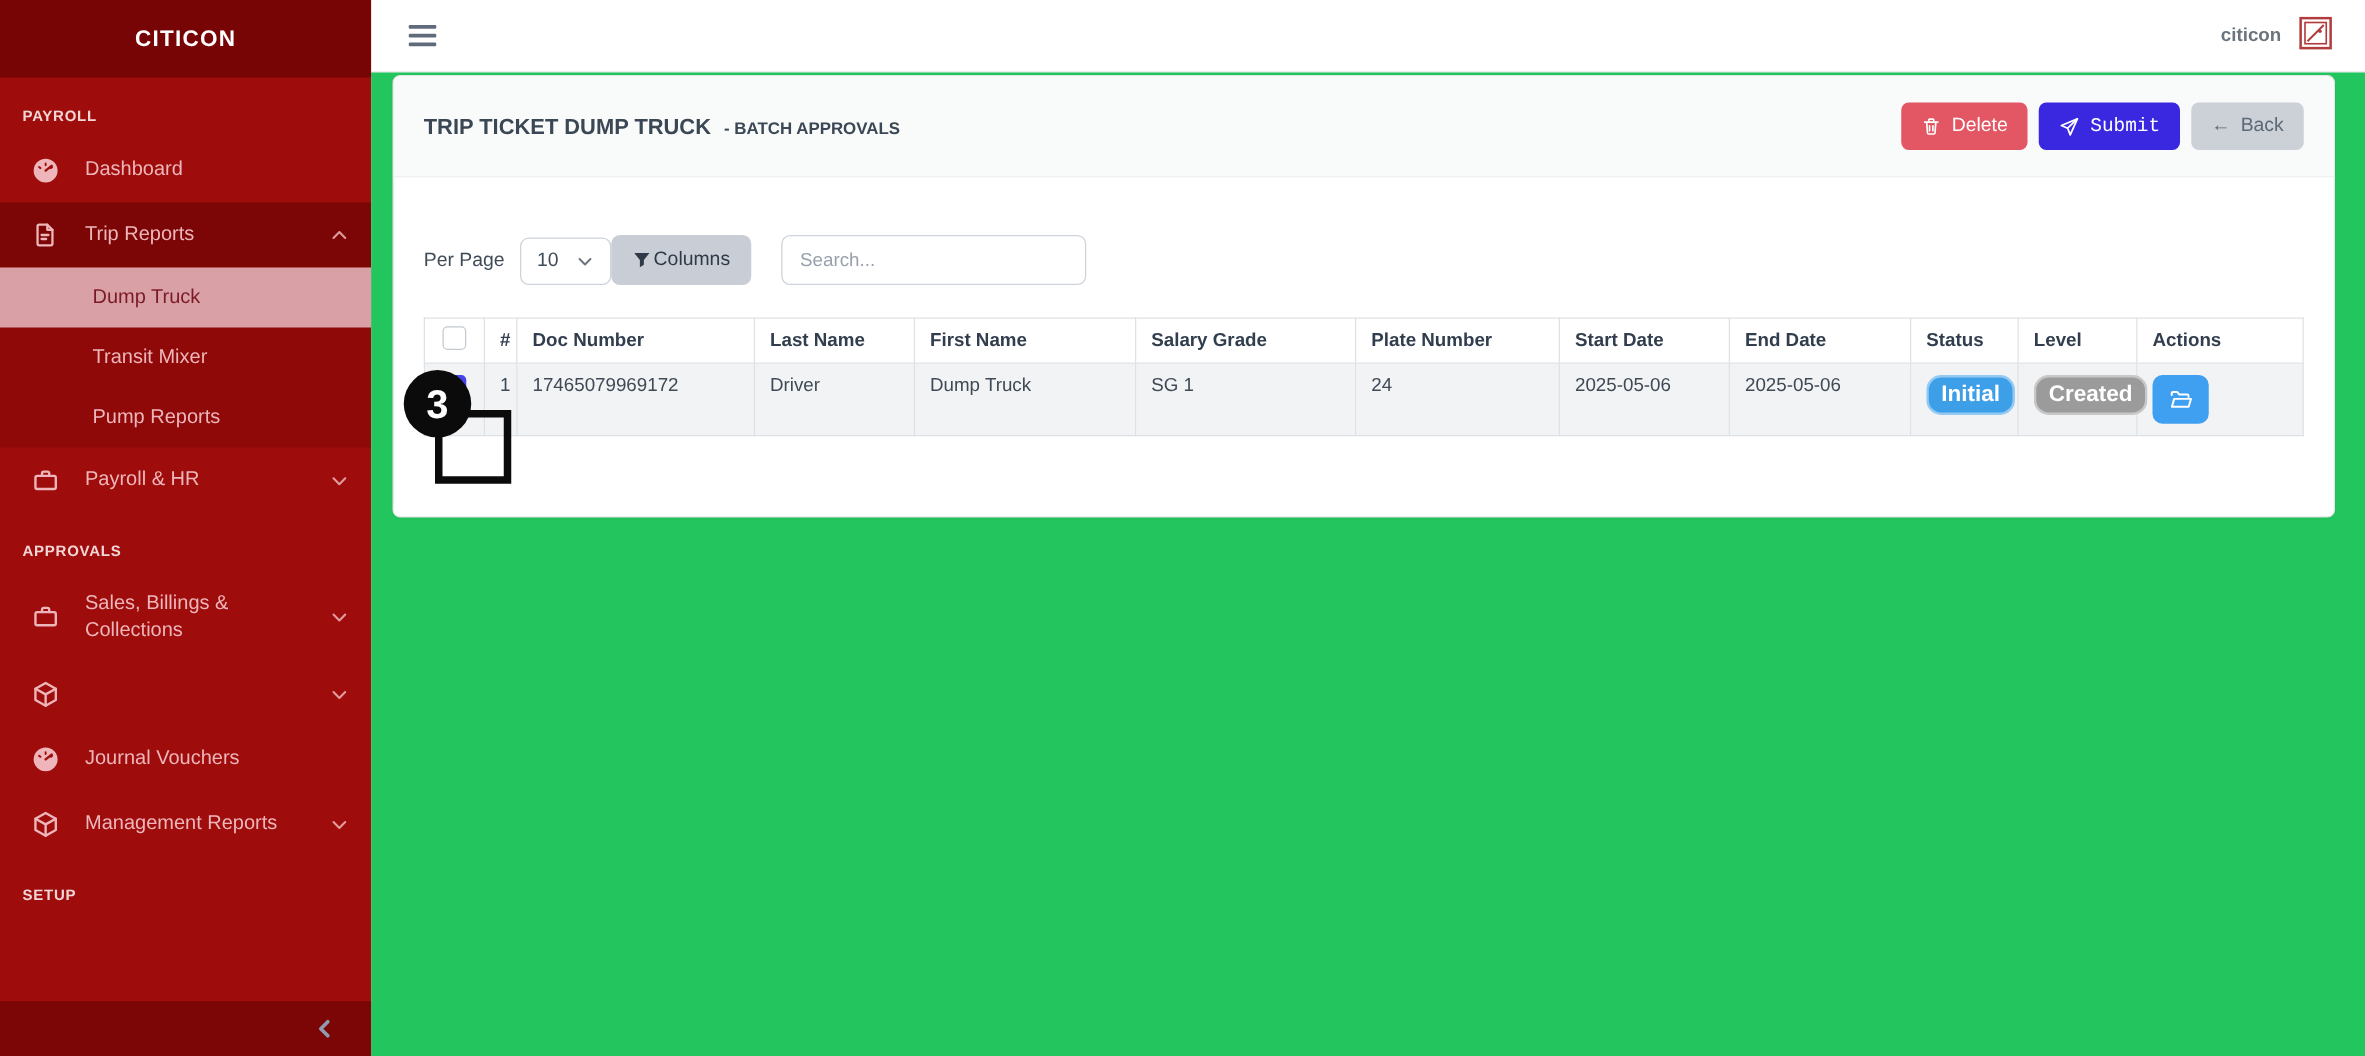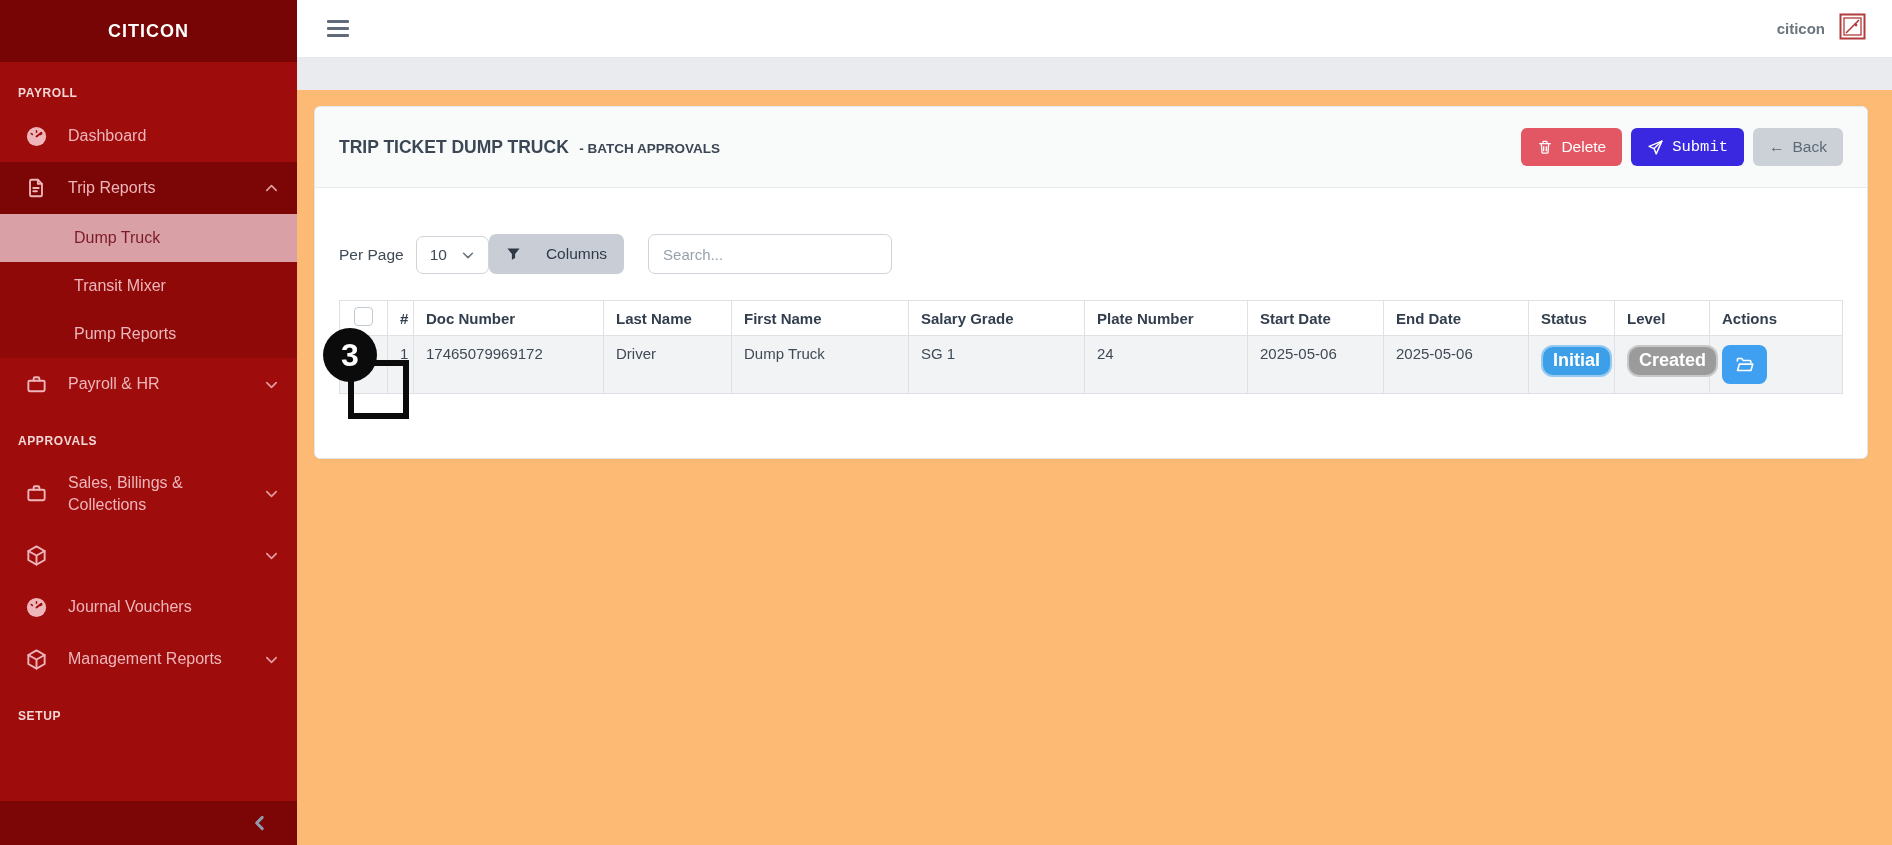--- a/index.html
+++ b/index.html
@@ -25,21 +25,21 @@
   .sidebar-footer { height:44px; background:#7c0505; display:flex; align-items:center; justify-content:flex-end; padding-right:28px; }
 
   
   .main { flex:1; display:flex; flex-direction:column; position:relative; }
   .topbar { height:58px; background:#ffffff; border-bottom:1px solid #e6e8ea; display:flex; align-items:center; padding:0 26px 0 30px; }
   .hamburger { width:22px; cursor:pointer; display:flex; flex-direction:column; gap:4px; }
   .hamburger span { display:block; height:3px; background:#5f6b7a; border-radius:1px; }
   .topbar-right { margin-left:auto; display:flex; align-items:center; gap:14px; cursor:pointer; }
   .topbar-user { color:#6c757d; font-weight:bold; font-size:15px; }
 
-  .content { flex:1; background:#fdba74; padding:16px 24px 0 17px; position:relative;margin-top:32px; }
+  .content { flex:1; background:#22c55e; padding:2px 24px 0 17px; position:relative; }
 
   .card { background:#ffffff; border:1px solid #e5e6e8; border-radius:6px; box-shadow:0 1px 2px rgba(0,0,0,.04); }
   .card-header { display:flex; align-items:center; justify-content:space-between; padding:21px 24px; background:#f9fafa; border-bottom:1px solid #e9eaec; border-radius:6px 6px 0 0; }
   .page-title { color:#3b4754; font-size:17.5px; font-weight:bold; }
   .page-subtitle { color:#3b4754; font-size:13.5px; font-weight:bold; margin-left:6px; }
   .header-buttons { display:flex; gap:9px; }
   .btn { display:inline-flex; align-items:center; gap:8px; height:38px; padding:0 16px; border:none; border-radius:6px; font-size:15.5px; font-family:inherit; cursor:pointer; }
   .btn-delete { background:#e25763; color:#fff; }
   .btn-submit { background:#3a28e0; color:#fff;font-family:Liberation Mono, monospace; }
   .btn-back { background:#ccd1d8; color:#5d6875; }
@@ -52,21 +52,21 @@
   .tab.inactive { color:#b9bfc6; }
   .tab-count { color:#d9534f; }
 
   .controls { display:flex; align-items:flex-end; margin:28px 0 0 0; }
   .ctl-left { display:flex; align-items:center; gap:12px; }
   .ctl-mid { flex:1; display:flex; align-items:center; justify-content:center; gap:12px; }
   .ctl-right { display:flex; align-items:center; gap:24px; }
   .ctl-label { color:#3f4a56; font-size:15.5px; }
   .select { display:inline-flex; align-items:center; gap:14px; height:38px; padding:0 13px; border:1px solid #ced4da; border-radius:7px; color:#3f4a56; font-size:15.5px; background:#fff; cursor:pointer; }
   .select .chev { color:#6c757d; display:flex; }
-  .btn-columns { background:#c9ced6; color:#2f3947; height:40px; border-radius:7px; padding:0 17px; font-size:15.5px; display:inline-flex; align-items:center; gap:25px; border:none; cursor:pointer; font-family:inherit; }
+  .btn-columns { background:#c9ced6; color:#2f3947; height:40px; border-radius:7px; padding:0 17px; font-size:15.5px; display:inline-flex; align-items:center; gap:2px; border:none; cursor:pointer; font-family:inherit; }
   .search-input { width:244px; height:40px; border:1px solid #ced4da; border-radius:7px; padding:0 14px; font-size:15px; font-family:inherit; color:#3f4a56; outline:none; }
   .search-input::placeholder { color:#98a1ab; }
 
   table.grid { width:100%; border-collapse:collapse; table-layout:fixed; margin-top:26px; font-size:15px; }
   .grid th { border:1px solid #dee2e6; padding:6px 12px; text-align:left; color:#323e4e; font-weight:bold; background:#fff; }
   .grid td { border:1px solid #dee2e6; padding:9px 12px; color:#3f4a56; background:#f2f3f5; vertical-align:top; height:48px; }
   .grid td.center, .grid th.center { text-align:center; }
   .row-index { color:#b6bcc4; }
 
   .checkbox { width:19px; height:19px; border:1.5px solid #c3c9d0; border-radius:4px; background:#fff; display:inline-flex; align-items:center; justify-content:center; cursor:pointer; }

